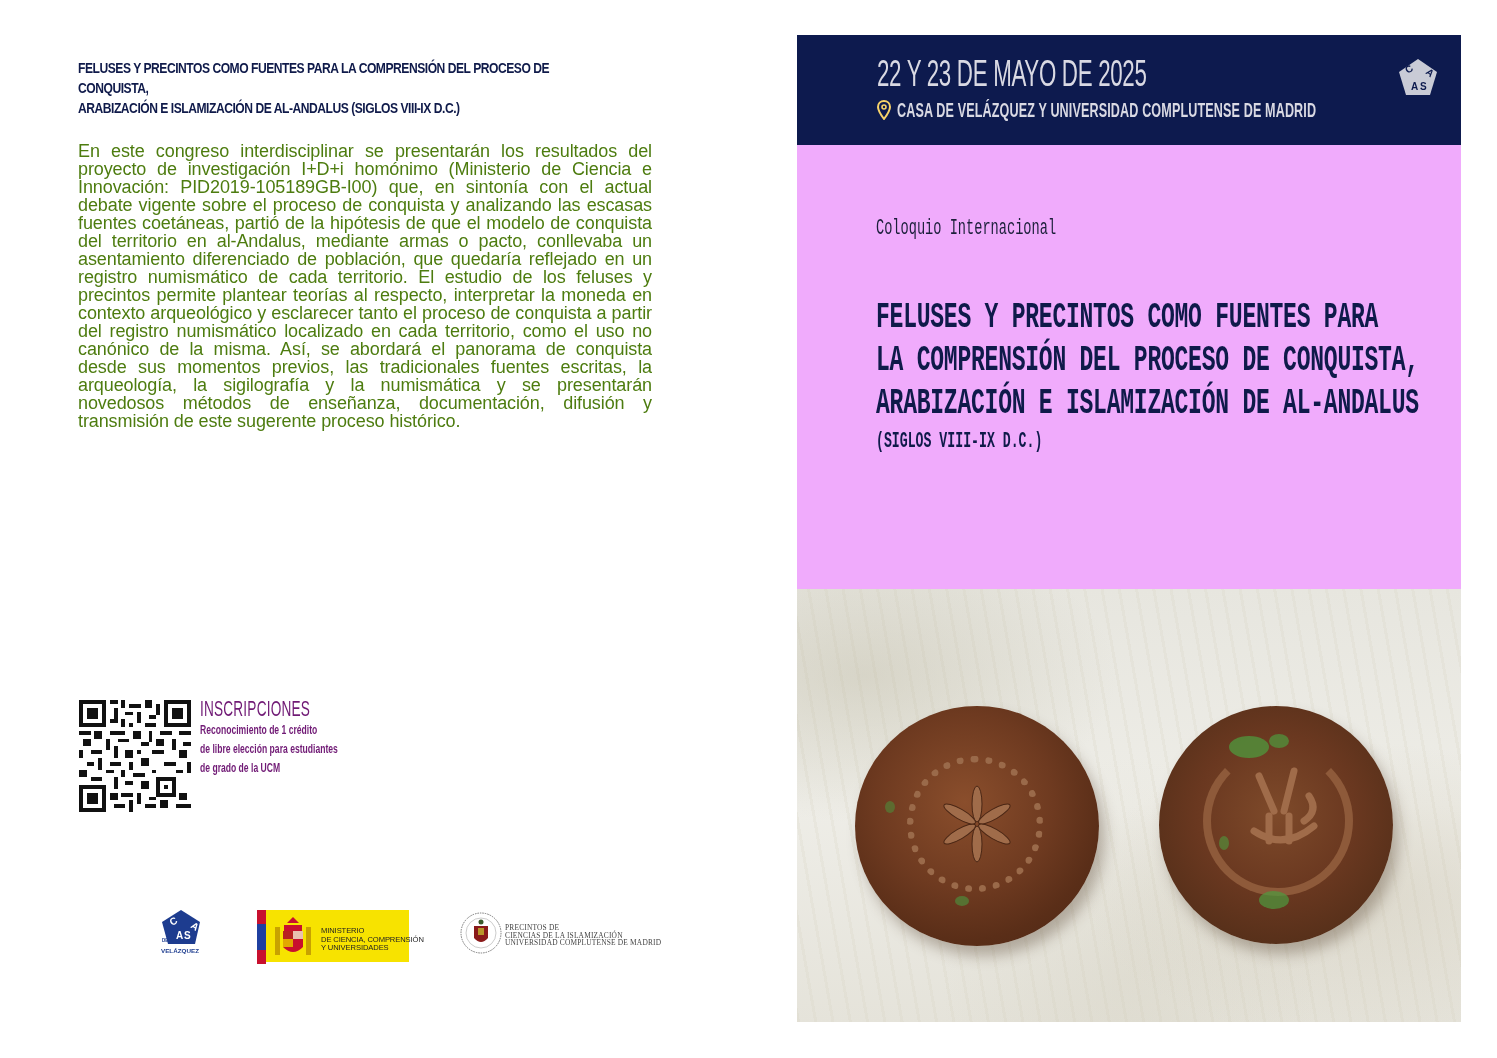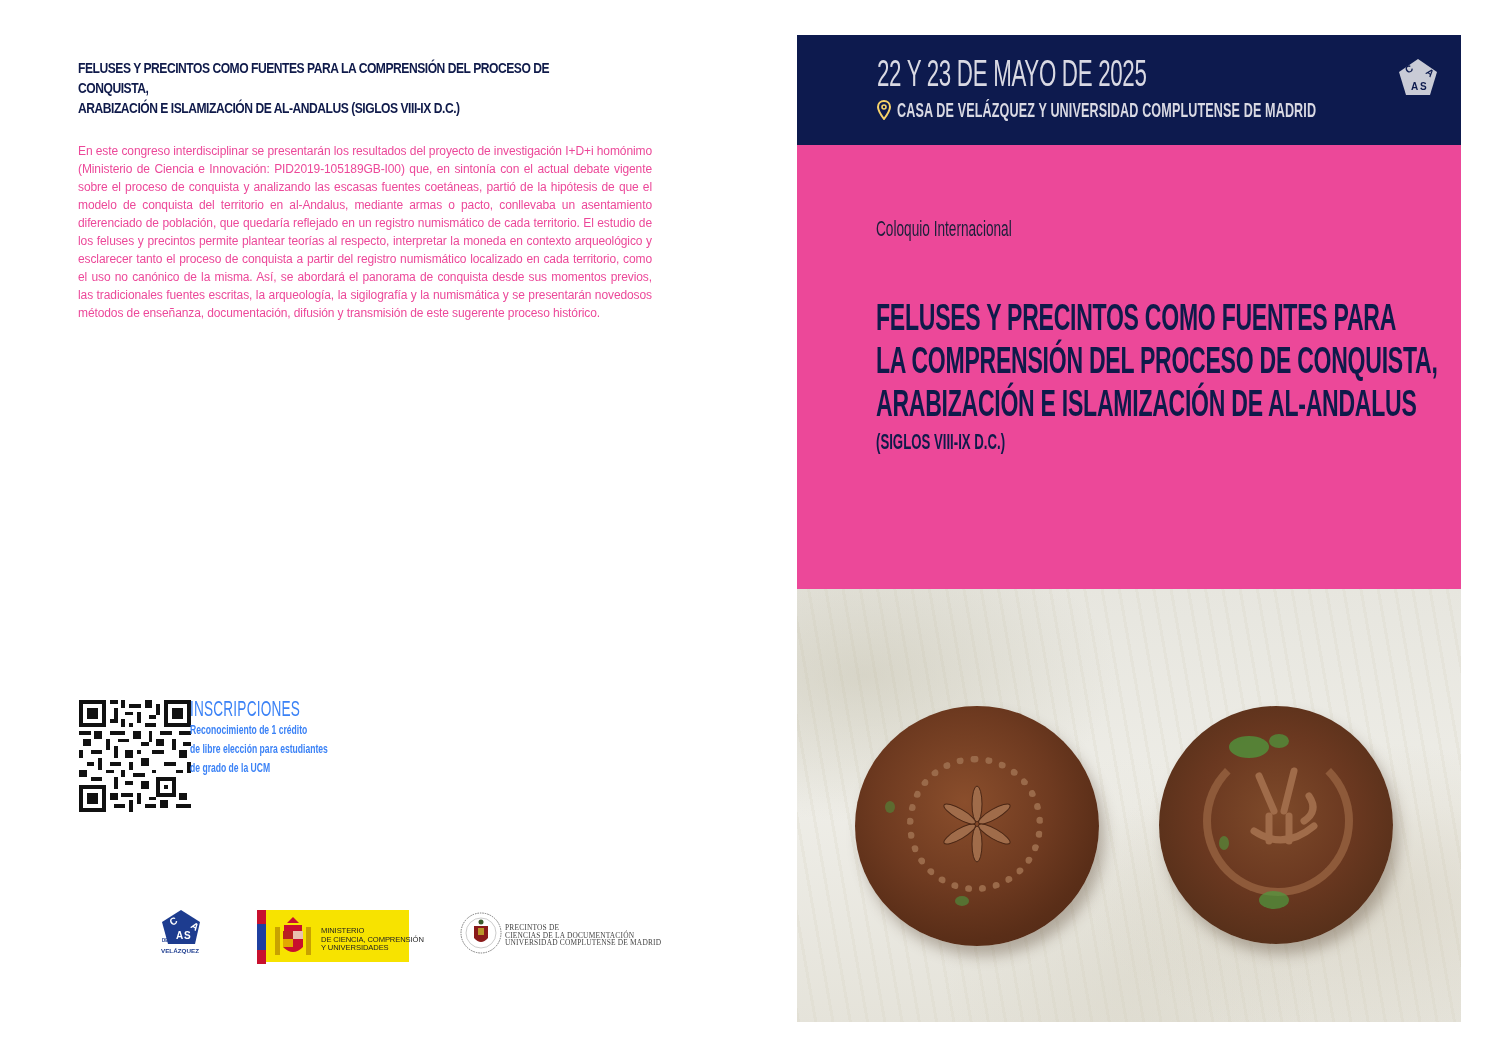--- a/index.html
+++ b/index.html
@@ -9,28 +9,28 @@
   }
   
   .left-title {
     position:absolute; left:78px; top:58px; width:620px;
     color:#0f1a4a; font-weight:bold; font-size:15.5px; line-height:20px;
     letter-spacing:-0.6px; transform:scaleX(0.78); transform-origin:left top;
     text-transform:uppercase;
   }
   .left-body {
     position:absolute; left:78px; top:142px; width:574px;
-    color:#ec4899; font-size:12px; line-height:18px; text-align:justify;
+    color:#4d7c0f; font-size:18px; line-height:18px; text-align:justify;
     letter-spacing:-0.1px;
   }
   .qr {
     position:absolute; left:79px; top:700px; width:112px; height:112px;
     background:#fff;
   }
-  .reg-block { position:absolute; left:190px; top:698px; color:#3b82f6; }
+  .reg-block { position:absolute; left:200px; top:698px; color:#701a75; }
   .reg-title {
     font-size:22px; line-height:22px; transform:scaleX(0.62); transform-origin:left top;
     white-space:nowrap; letter-spacing:0.3px;
   }
   .reg-lines {
     margin-top:0px; font-size:13px; line-height:19px; font-weight:bold;
     transform:scaleX(0.66); transform-origin:left top; white-space:nowrap;
   }
   .logo-casa { position:absolute; left:160px; top:909px; width:42px; height:48px; }
   .logo-mci { position:absolute; left:257px; top:910px; width:152px; height:52px; background:#f7e300; }
@@ -53,21 +53,21 @@
     transform:scaleX(0.62); transform-origin:left top; white-space:nowrap; letter-spacing:-0.5px;
   }
   .location { position:absolute; left:80px; top:64px; display:flex; align-items:center; }
   .pin { width:14px; height:20px; margin-right:6px; }
   .location-text {
     color:#d9d9e3; font-size:21px; line-height:22px; font-weight:bold;
     transform:scaleX(0.6); transform-origin:left center; white-space:nowrap; letter-spacing:0.2px;
   }
   .casa-badge { position:absolute; left:600px; top:22px; width:42px; height:40px; }
 
-  .band-yellow { position:absolute; left:0; top:110px; width:664px; height:444px; background:#ec4899; }
+  .band-yellow { position:absolute; left:0; top:110px; width:664px; height:444px; background:#f0abfc;font-family:Liberation Mono, monospace; }
   .coloquio {
     position:absolute; left:79px; top:72px; color:#1b1f3a; font-size:22px; line-height:24px;
     transform:scaleX(0.62); transform-origin:left top; white-space:nowrap;
   }
   .main-title {
     position:absolute; left:79px; top:151px; color:#0f1a4a; font-weight:bold;
     font-size:36px; line-height:43px; transform:scaleX(0.64); transform-origin:left top;
     white-space:nowrap; letter-spacing:-0.4px;
   }
   .subtitle {
@@ -225,21 +225,21 @@
 <div class="logo-ucm">
   <svg width="44" height="48" viewBox="0 0 44 48">
     <circle cx="22" cy="24" r="20" fill="#fff" stroke="#777" stroke-width="1" stroke-dasharray="1.5 1"></circle>
     <circle cx="22" cy="24" r="15" fill="none" stroke="#aaa" stroke-width="0.6"></circle>
     <path d="M15 17 H29 V29 Q22 37 15 29 Z" fill="#8a1a1a"></path>
     <rect x="19" y="19" width="6" height="7" fill="#b9962a"></rect>
     <circle cx="22" cy="13" r="2.5" fill="#3a5a2a"></circle>
   </svg>
   <div class="ucm-text">
     <div>PRECINTOS DE</div>
-    <div>CIENCIAS DE LA DOCUMENTACIÓN</div>
+    <div>CIENCIAS DE LA ISLAMIZACIÓN</div>
     <div>UNIVERSIDAD COMPLUTENSE DE MADRID</div>
   </div>
 </div>
 
 <div class="panel">
   <div class="band-navy">
     <div class="date">22 Y 23 DE MAYO DE 2025</div>
     <div class="location">
       <svg class="pin" viewBox="0 0 14 20">
         <path d="M7 1 C3.5 1 1 3.6 1 7 C1 11 7 19 7 19 C7 19 13 11 13 7 C13 3.6 10.5 1 7 1 Z" fill="none" stroke="#f7d36a" stroke-width="2"></path>

